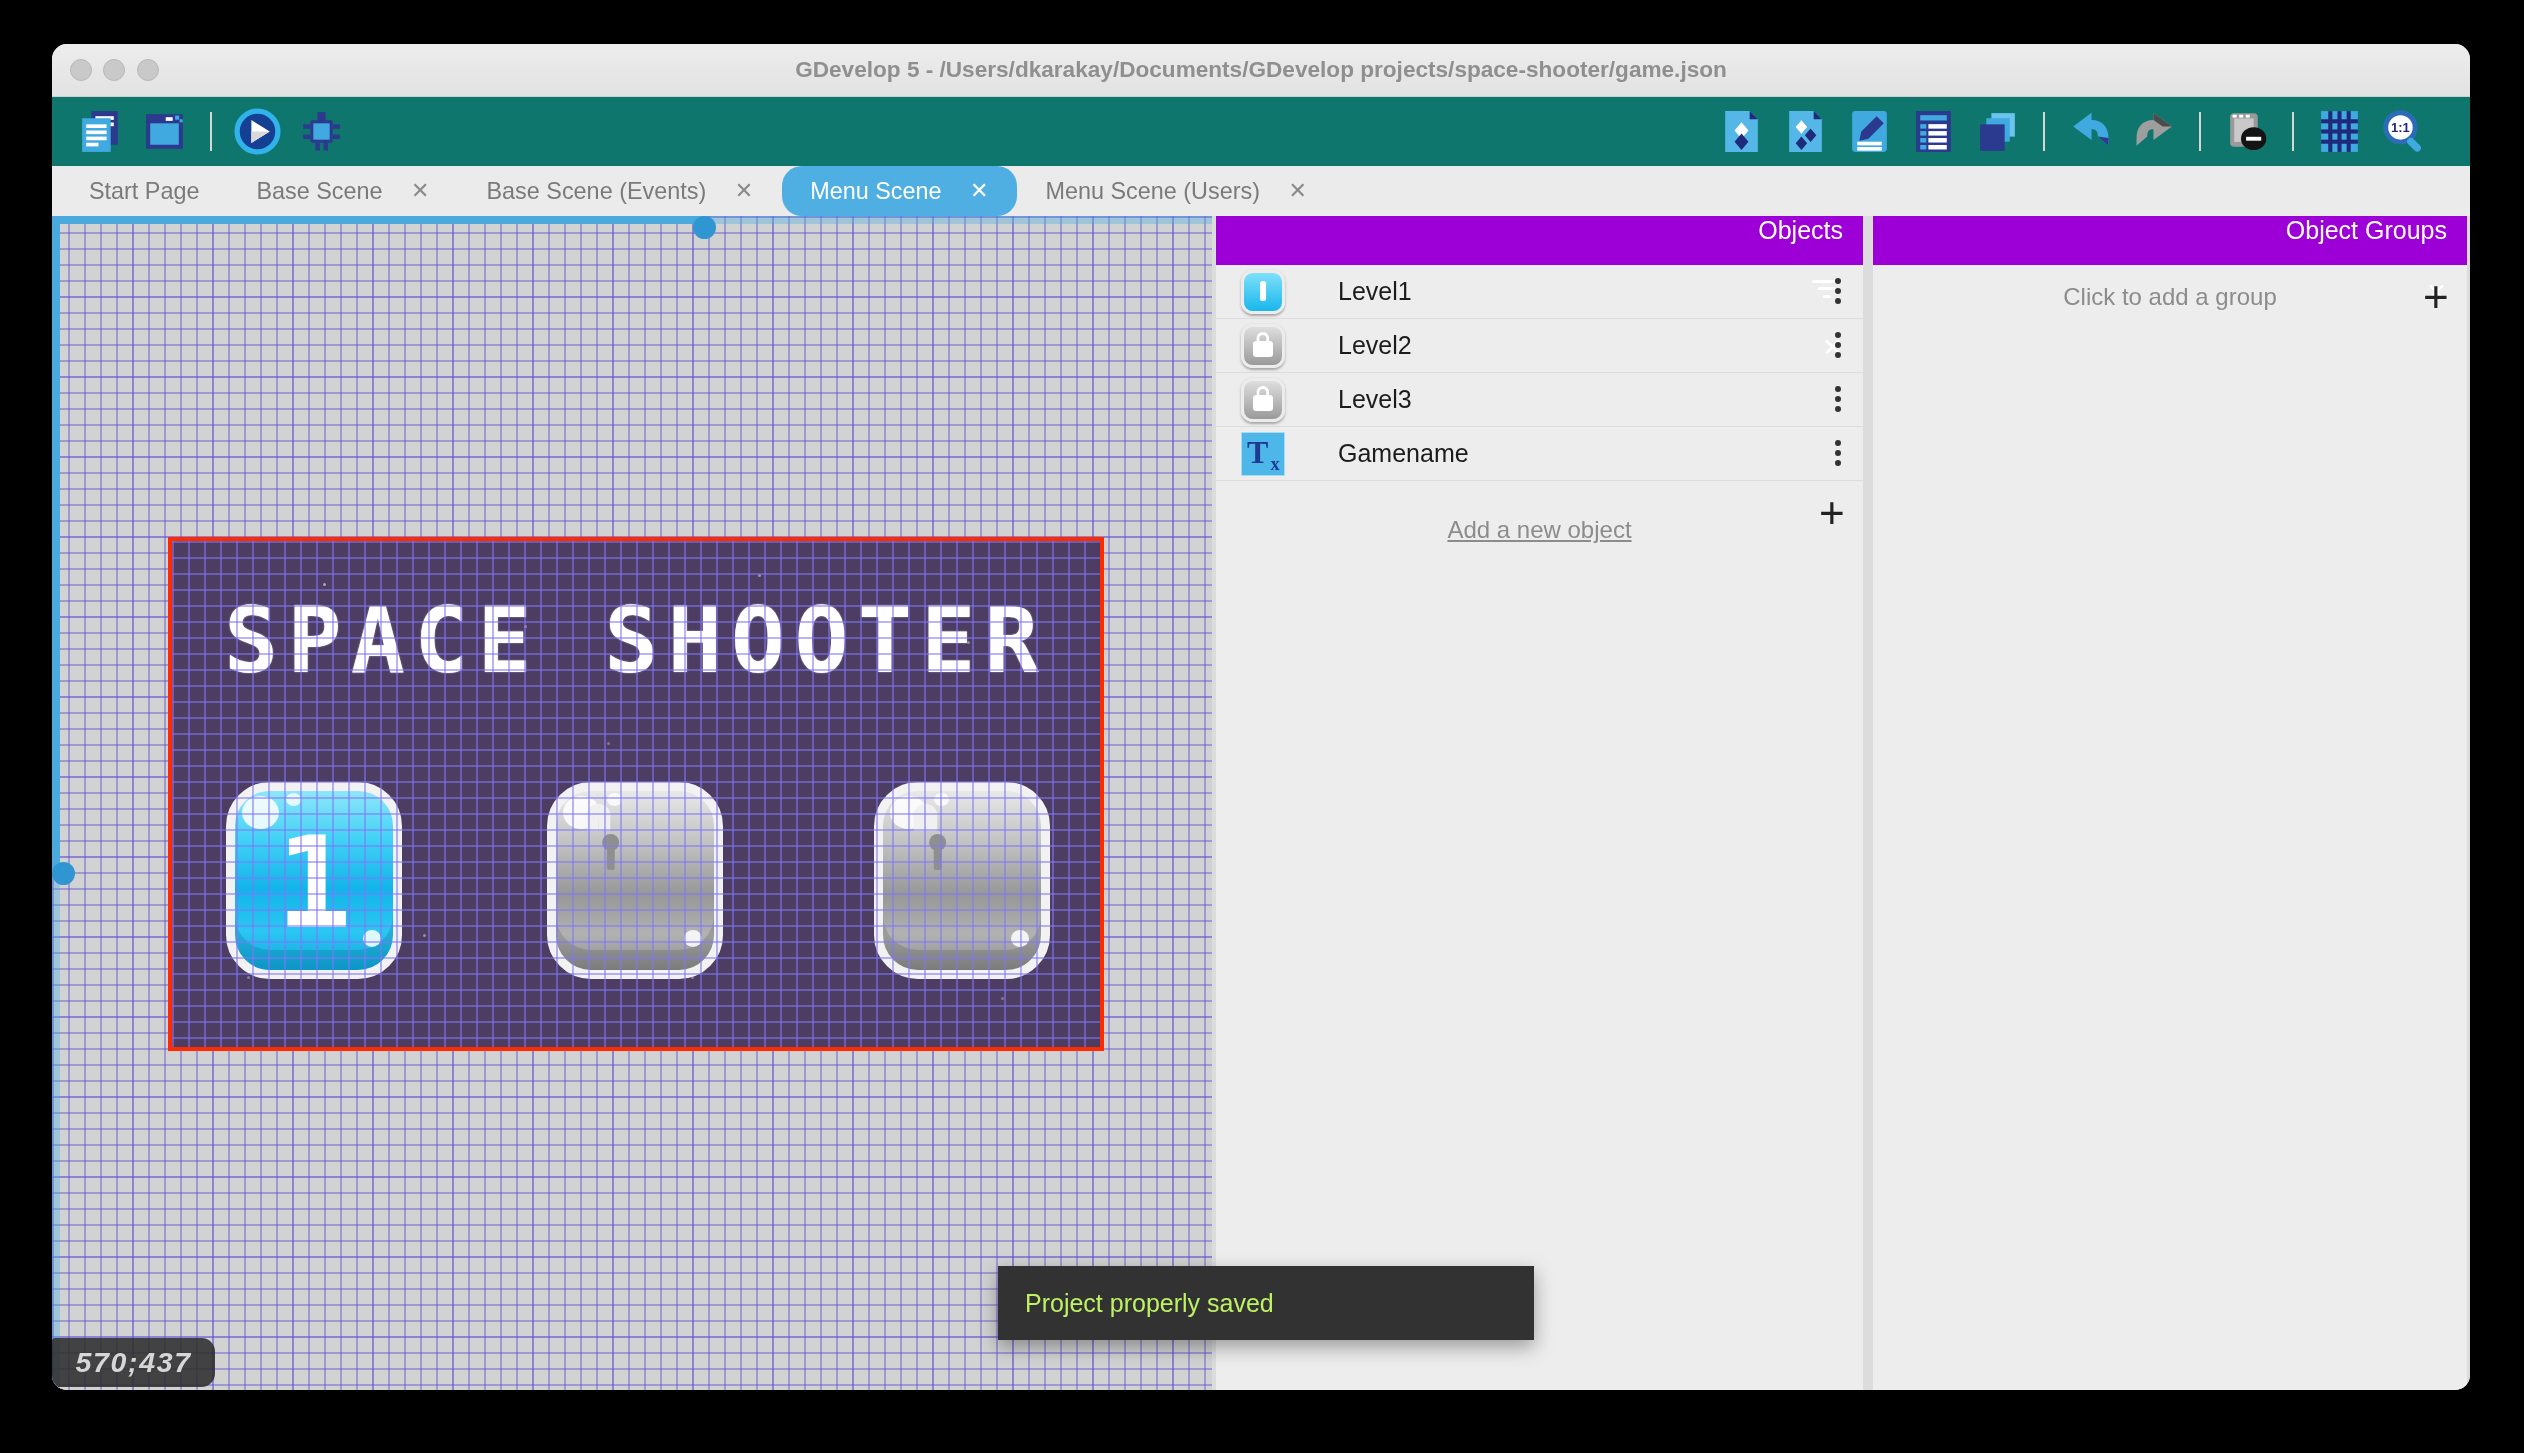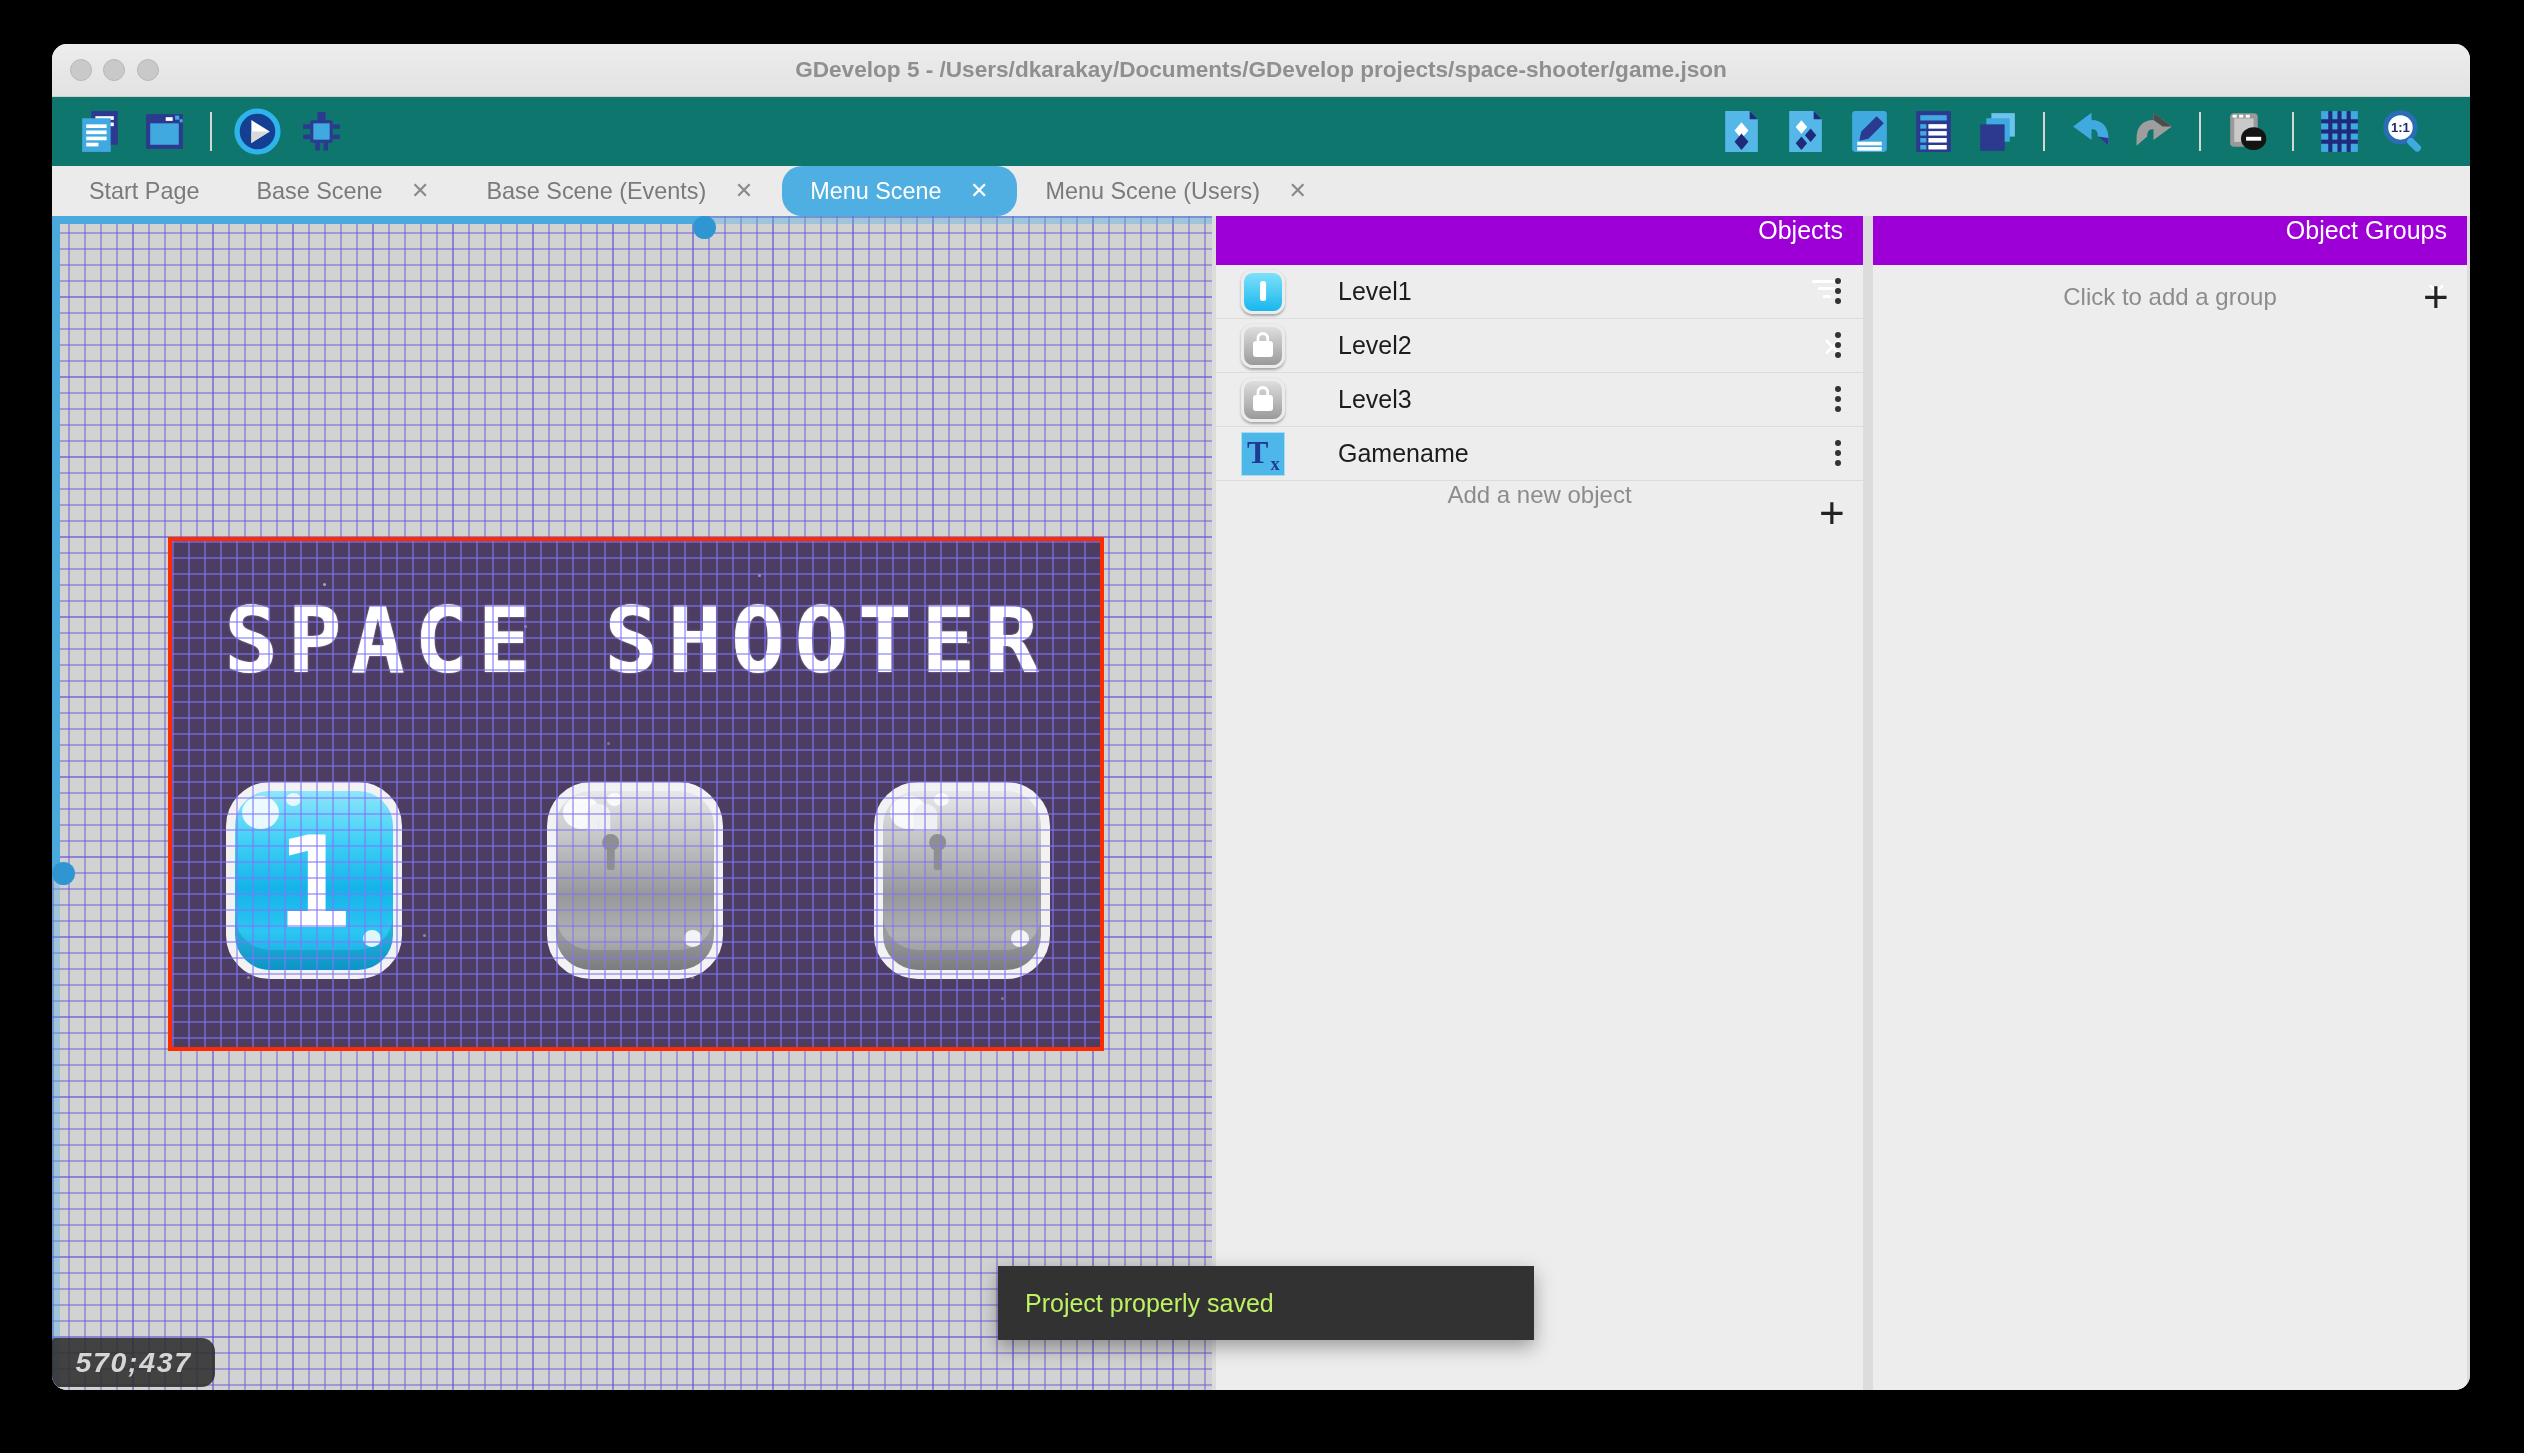--- a/index.html
+++ b/index.html
@@ -134,22 +134,22 @@
   .thumb.lock-thumb::after{content:"";position:absolute;left:50%;top:14.2px;transform:translateX(-50%);
     width:20px;height:16.7px;background:#fff;border-radius:3.3px;}
   .thumb.text-thumb{background:#4db7ea;border:1.7px solid #a8dcf4;}
   .thumb.text-thumb::before{content:"T";position:absolute;left:5px;top:1.7px;
     font-family:"Liberation Serif",serif;font-weight:700;font-size:32px;color:#1f3a93;}
   .thumb.text-thumb::after{content:"x";position:absolute;right:4.2px;bottom:0px;
     font-family:"Liberation Serif",serif;font-weight:700;font-size:18.4px;color:#1f3a93;}
   .obj-label{margin-left:53px;font-size:25px;color:#1c1c1c;}
   .kebab{position:absolute;right:22px;top:13.4px;width:5.9px;height:5.9px;border-radius:50%;background:#333;
     box-shadow:0 10px 0 #333,0 20px 0 #333;cursor:pointer;}
-  .add-row{height:63px;display:flex;align-items:flex-start;justify-content:center;position:relative;
-    color:#8c8c8c;font-size:24px;cursor:pointer;}
+  .add-row{height:63px;display:flex;align-items:flex-end;justify-content:center;position:relative;
+    color:#8c8c8c;font-size:24px;cursor:pointer;text-decoration:underline;}
   .plus-glyph{position:absolute;right:18.4px;top:50%;transform:translateY(-50%);font-size:44px;
     font-weight:300;color:#222;cursor:pointer;line-height:1;}
   .group-empty-row{height:63px;display:flex;align-items:center;justify-content:center;position:relative;
     color:#8c8c8c;font-size:24px;cursor:pointer;text-align:center;}
 </style>
 </head>
 <body>
 
 <div class="window">
 

